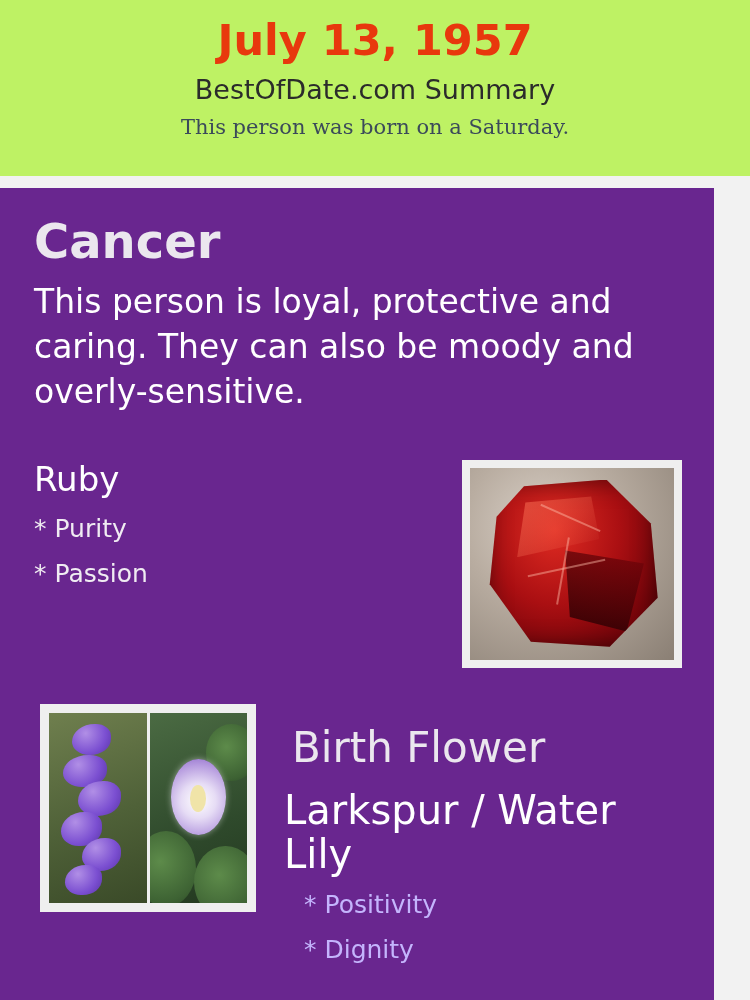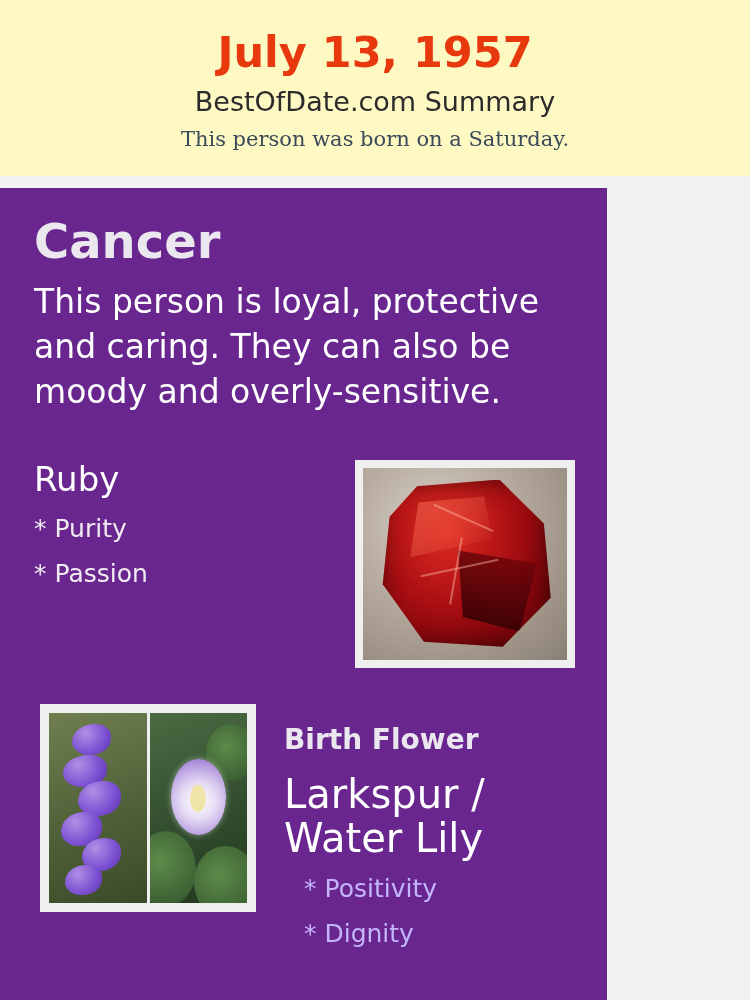--- a/index.html
+++ b/index.html
@@ -16,25 +16,25 @@
 
   .page {
     position: relative;
     width: 750px;
     height: 1000px;
     background: #f2f2f2;
   }
 
   
   .header {
-    background: #fef9c3;
+    background: #bef264;
     width: 750px;
     height: 176px;
     box-sizing: border-box;
-    padding-top: 26px;
+    padding-top: 14px;
     text-align: center;
   }
   .header-date {
     color: #e8380d;
     font-size: 43px;
     font-weight: bold;
     letter-spacing: 0px;
     line-height: 52px;
     font-family: "DejaVu Sans", "Liberation Sans", sans-serif;
   }
@@ -55,21 +55,21 @@
 
   .header-gap {
     height: 12px;
     background: #f2f2f2;
     width: 750px;
   }
 
   
   .panel {
     background: #69268f;
-    width: 607px;
+    width: 714px;
     height: 812px;
     box-sizing: border-box;
     padding: 22px 32px 0 32px;
     position: relative;
     color: #ffffff;
   }
 
   .zodiac-title {
     font-size: 48px;
     font-weight: bold;
@@ -224,25 +224,25 @@
     height: 14%;
     background: #f0e4a8;
     border-radius: 50%;
   }
 
   .flower-text {
     margin-left: 248px;
     padding-top: 4px;
   }
   .flower-title {
-    font-size: 28px;
-    font-weight: bold;
+    font-size: 42px;
+    font-weight: normal;
     color: #ebe7ee;
     line-height: 56px;
-    margin: 4px;
+    margin: 12px;
     text-align: left;
   }
   .flower-names {
     font-size: 40px;
     color: #ffffff;
     line-height: 44px;
     margin: 0 0 6px 4px;
   }
   .flower-trait {
     font-size: 25px;

